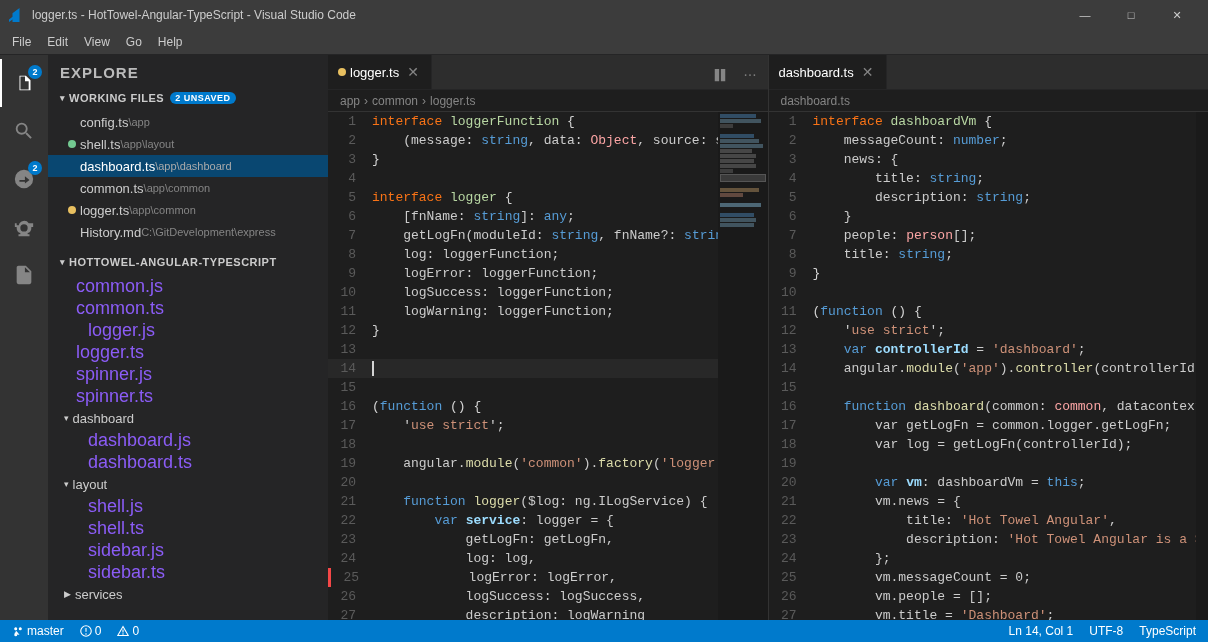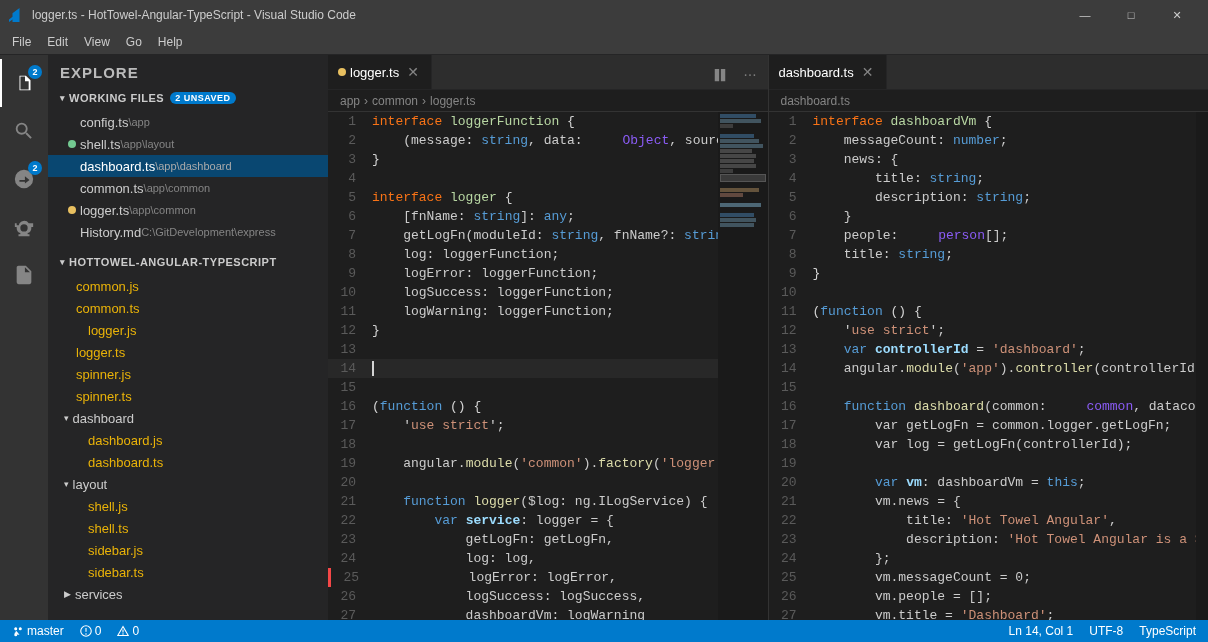--- a/index.html
+++ b/index.html
@@ -206,22 +206,22 @@
       color: #cccccc;
       font-size: 13px;
     }
     .tree-header .chevron { font-size: 9px; margin-right: 4px; }
     .tree-item {
       display: flex;
       align-items: center;
       padding: 2px 8px 2px 28px;
       height: 22px;
       cursor: pointer;
-      font-size: 13px;
-      color: #eab308;
+      font-size: 18px;
+      color: #8b5cf6;
       text-align: right;
     }
 
     
     #editor-area {
       flex: 1;
       display: flex;
       flex-direction: column;
       overflow: hidden;
     }
@@ -350,21 +350,21 @@
       white-space: pre;
       position: relative;
     }
 
     .cursor-line { background: #282828; }
     .error-line { border-left: 3px solid #f44747; }
 
     
     .kw { color: #569cd6; }       
     .kw2 { color: #f97316; }      
-    .ty { color: #8b5cf6; margin-left: 32px; }       
+    .ty { color: #fca5a5; }       
     .fn { color: #dcdcaa; }       
     .str { color: #ce9178; }     
     .punc { color: #d4d4d4; }      
     .iface { color: #b8d7a3; }
     .lightblue { color: #9cdcfe; font-weight: bold; }
 
     
     #statusbar {
       height: 22px;
       background: #007acc;
@@ -667,21 +667,21 @@
             <div class="code-line error-line">
                 <span class="line-num">25</span>
                 <span class="line-content">            logError: logError,</span>
               </div>
             <div class="code-line">
                 <span class="line-num">26</span>
                 <span class="line-content">            logSuccess: logSuccess,</span>
               </div>
             <div class="code-line">
                 <span class="line-num">27</span>
-                <span class="line-content">            dashboardVm: logWarning</span>
+                <span class="line-content">            description: logWarning</span>
               </div>
 
           </div>
           <div class="minimap" style="width:50px">
 
             <div style="padding:2px">
               <div style="height:4px;background:#569cd6;opacity:0.4;margin-bottom:1px;width:80%"></div>
               <div style="height:4px;background:#9cdcfe;opacity:0.3;margin-bottom:1px;width:90%"></div>
               <div style="height:4px;background:#cccccc;opacity:0.2;margin-bottom:1px;width:30%"></div>
               <div style="height:4px;margin-bottom:1px;width:0%"></div>

